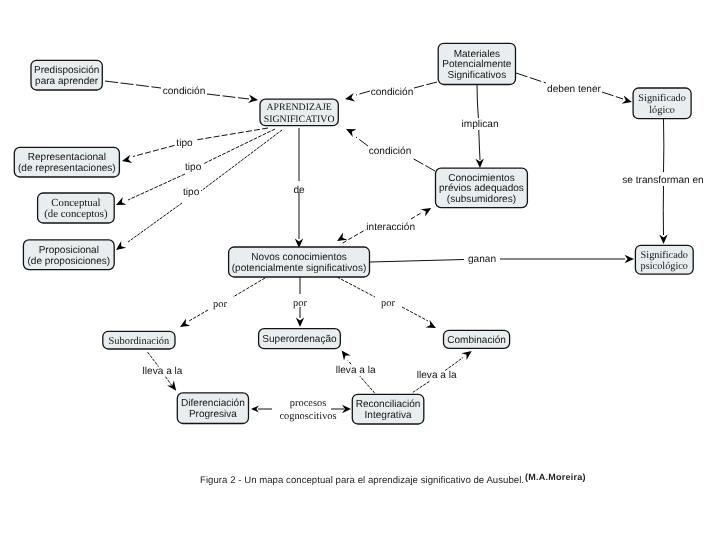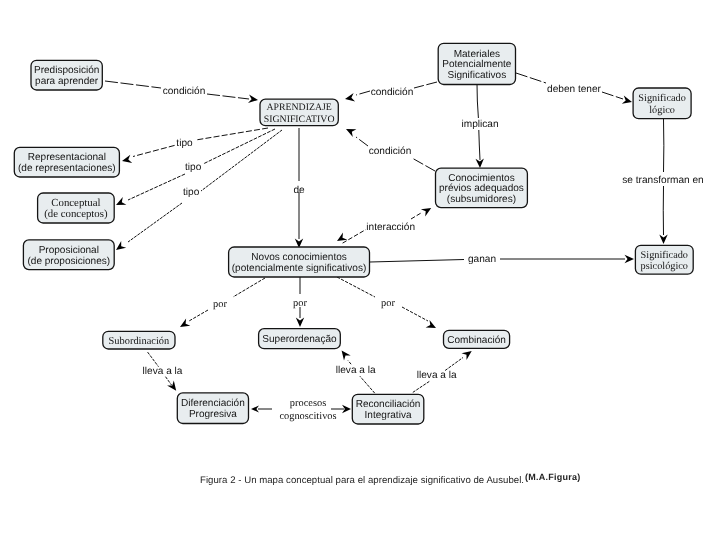--- a/index.html
+++ b/index.html
@@ -218,14 +218,14 @@
         <text x="300" y="306" class="elabel serif">por</text>
         <text x="388" y="306" class="elabel serif">por</text>
         <text x="162.5" y="374" class="elabel">lleva a la</text>
         <text x="355.7" y="373" class="elabel">lleva a la</text>
         <text x="436.7" y="378.3" class="elabel">lleva a la</text>
         <text x="308" y="406" class="elabel serif">procesos</text>
         <text x="308" y="419" class="elabel serif">cognoscitivos</text>
       </g>
   </svg>
   <div class="caption" id="cap-main">Figura 2 - Un mapa conceptual para el aprendizaje significativo de Ausubel.</div>
-  <div class="caption" id="cap-credit">(M.A.Figura)</div>
+  <div class="caption" id="cap-credit">(M.A.Moreira)</div>
 </div>
 
 </body></html>

